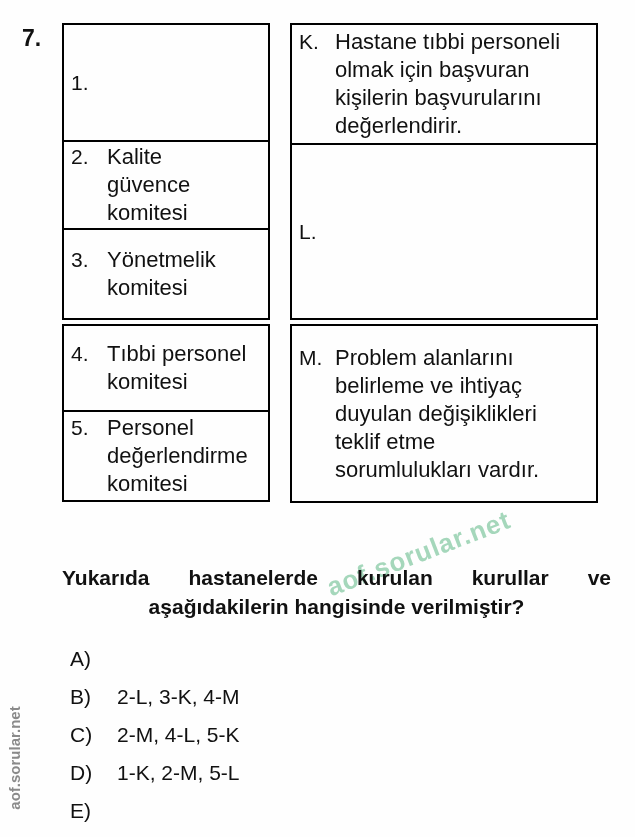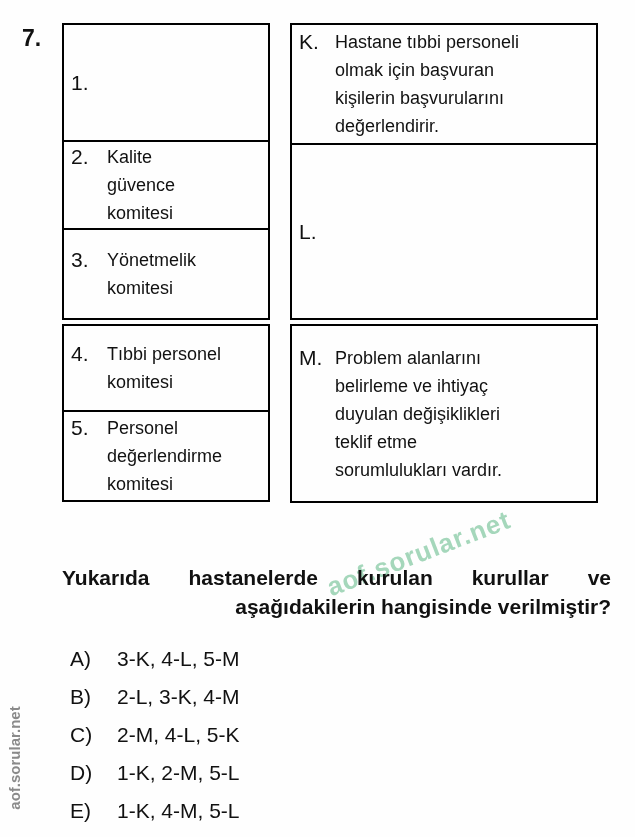--- a/index.html
+++ b/index.html
@@ -42,35 +42,35 @@
     align-items: flex-start;
     width: 100%;
     padding-left: 7px;
   }
   .cell-label {
     flex: 0 0 36px;
     font-size: 21px;
     line-height: 28px;
   }
   .cell-text {
-    font-size: 18px;
+    font-size: 22px;
     line-height: 28px;
     white-space: pre-line;
   }
   
   .stem {
     position: absolute;
     left: 62px; top: 531px;
     width: 549px;
     font-size: 21px;
     font-weight: bold;
     line-height: 29px;
     z-index: 2;
   }
-  .stem-line { text-align: right; }
+  .stem-line { text-align: center; }
   .stem-line.justify { text-align: justify; text-align-last: justify; margin-top: 32px; }
   
   .options {
     position: absolute;
     left: 70px; top: 640px;
     width: 380px;
     z-index: 2;
   }
   .option-row {
     display: flex;
@@ -187,35 +187,33 @@
   <div class="wm-diagonal">aof.sorular.net</div>
 
   <div class="stem">
     <div class="stem-line justify">Yukarıda hastanelerde kurulan kurullar ve</div>
     <div class="stem-line">aşağıdakilerin hangisinde verilmiştir?</div>
   </div>
 
   <div class="options">
     <div class="option-row">
       <span class="option-letter">A)</span>
-      <span class="option-text">3-K, 4-L, 5-M</span>
     </div>
     <div class="option-row">
       <span class="option-letter">B)</span>
       <span class="option-text">2-L, 3-K, 4-M</span>
     </div>
     <div class="option-row">
       <span class="option-letter">C)</span>
       <span class="option-text">2-M, 4-L, 5-K</span>
     </div>
     <div class="option-row">
       <span class="option-letter">D)</span>
       <span class="option-text">1-K, 2-M, 5-L</span>
     </div>
     <div class="option-row">
       <span class="option-letter">E)</span>
-      <span class="option-text">1-K, 4-M, 5-L</span>
     </div>
   </div>
 
   <div class="wm-vertical">aof.sorular.net</div>
 
 </div>
 
 </body></html>

